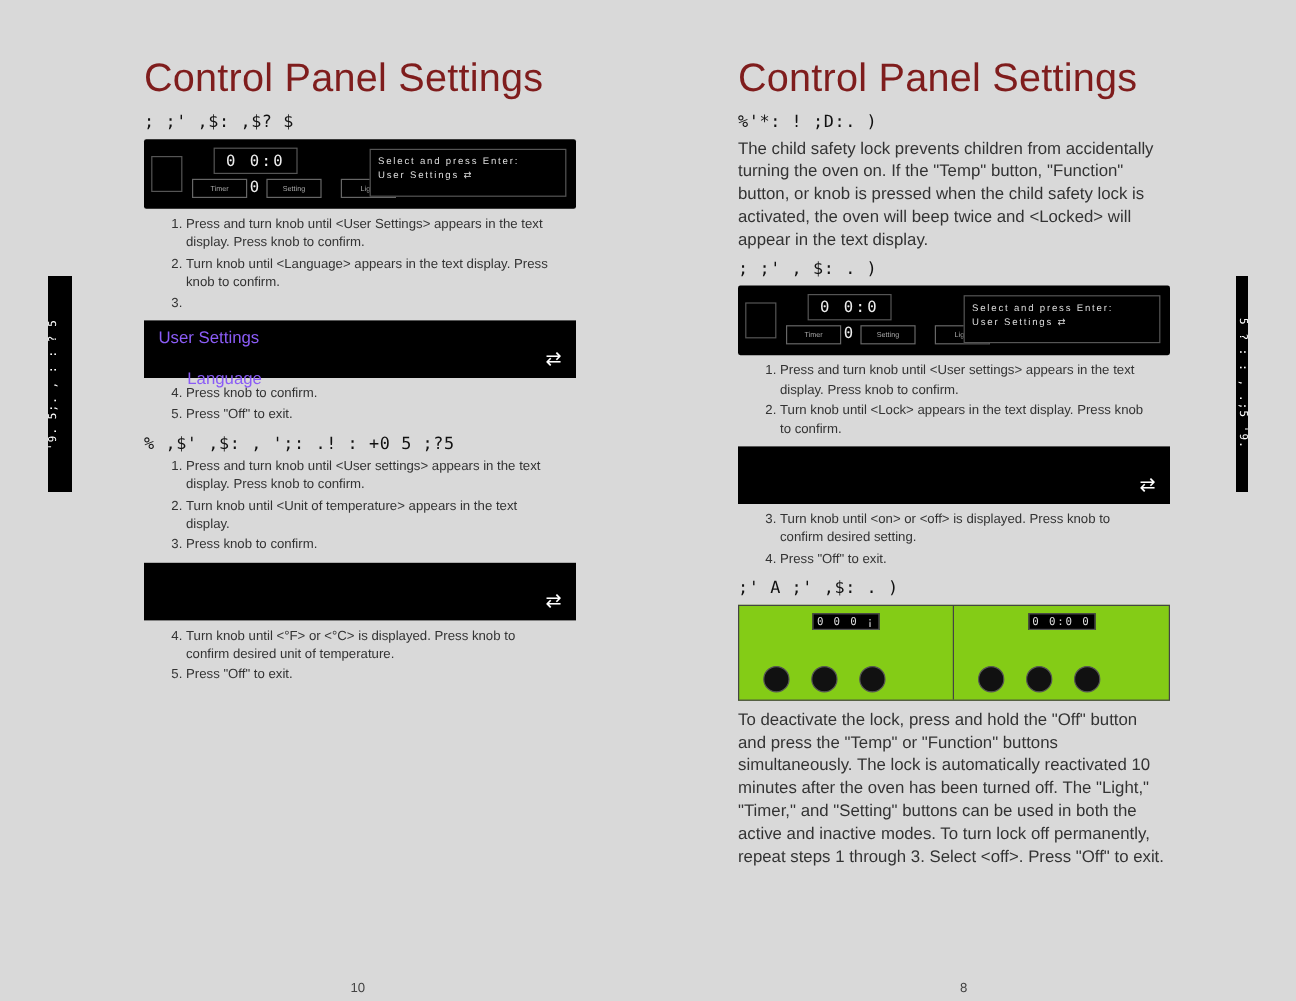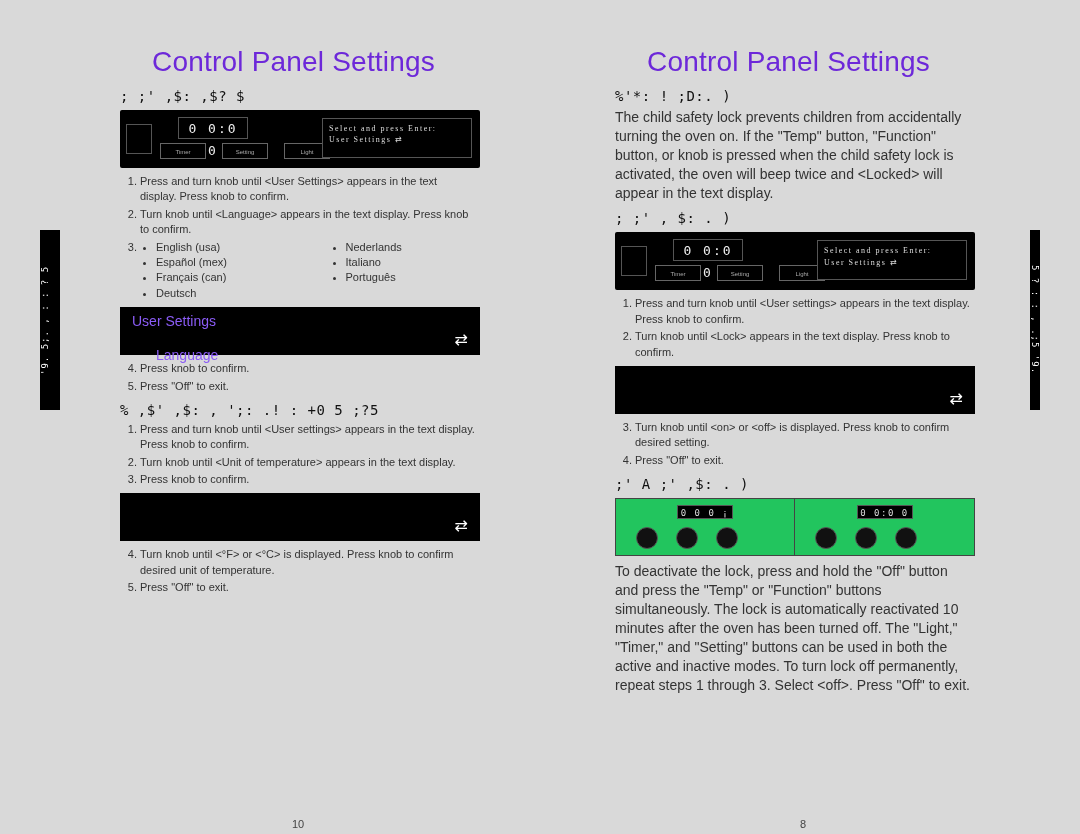--- a/index.html
+++ b/index.html
@@ -13,25 +13,25 @@
   }
   .page-area {
     position: absolute;
     top: 18px; bottom: 18px;
     background: #d9d9d9;
   }
   .left-page  { left: 60px;  width: 475px; }
   .right-page { left: 555px; width: 475px; }
 
   h1.page-title {
-    font-size: 28px;
+    font-size: 33px;
     font-weight: 300;
     letter-spacing: 0.2px;
-    margin: 28px 0 10px 92px;
-    color: #6d28d9;
+    margin: 28px 0 10px 60px;
+    color: #7f1d1d;
   }
   h2.sec-heading {
     font-size: 14px;
     font-weight: 400;
     margin: 8px 0 4px 60px;
     color: #111;
     font-family: monospace;
     letter-spacing: 0.5px;
   }
 
@@ -41,21 +41,21 @@
     margin: 2px 60px 4px 60px;
     color: #333;
   }
   ol.steps {
     margin: 4px 60px 6px 60px;
     font-size: 11px;
     line-height: 1.4;
     color: #333;
     padding-left: 20px;
   }
-  ol.steps > li { margin: 2px 0; }
+  ol.steps > li { margin: 2px 15px; }
   ul.langs {
     list-style: disc;
     margin: 2px 0 2px 16px;
     columns: 2;
     column-gap: 60px;
   }
   ul.langs li { font-size: 11px; }
 
   
   .panel {
@@ -89,25 +89,25 @@
     width: 46px; height: 16px;
     border: 1px solid #666;
     font-size: 6px;
     color: #aaa;
     text-align: center;
     line-height: 16px;
   }
   .panel .textlcd {
     position: absolute;
     right: 8px; top: 8px;
-    width: 150px; height: 40px;
+    width: 164px; height: 40px;
     background: #000;
     border: 1px solid #555;
     padding: 4px 6px;
-    font-family: Liberation Serif, serif;
+    font-family: Liberation Sans, sans-serif;
     font-size: 8px;
     letter-spacing: 1.5px;
     color: #ddd;
     line-height: 1.4;
   }
   .panel .knob-slot {
     position: absolute;
     left: 6px; top: 14px;
     width: 26px; height: 30px;
     border: 1px solid #555;
@@ -135,22 +135,22 @@
   .textdisp .swap-icon {
     position: absolute;
     right: 12px; bottom: 6px;
     font-size: 16px;
     color: #fff;
   }
 
   
   .double-panel {
     margin: 6px 0 6px 60px;
-    width: 360px; height: 58px;
-    background: #22c55e;
+    width: 360px; height: 80px;
+    background: #84cc16;
     border: 1px solid #444;
     position: relative;
   }
   .double-panel .half {
     position: absolute; top: 0; bottom: 0; width: 50%;
   }
   .double-panel .half.leftH  { left: 0;  border-right: 1px solid #444; }
   .double-panel .half.rightH { right: 0; }
   .double-panel .mini-lcd {
     position: absolute;
@@ -214,29 +214,20 @@
     <div class="textlcd">
       <div>Select  and  press  Enter:</div>
       <div>User  Settings           ⇄</div>
     </div>
   </div>
 
   <ol class="steps">
     <li>Press and turn knob until &lt;User Settings&gt; appears in the text display. Press knob to confirm.</li>
     <li>Turn knob until &lt;Language&gt; appears in the text display. Press knob to confirm.</li>
     <li>
-      <ul class="langs">
-        <li>English (usa)</li>
-        <li>Español (mex)</li>
-        <li>Français (can)</li>
-        <li>Deutsch</li>
-        <li>Nederlands</li>
-        <li>Italiano</li>
-        <li>Português</li>
-      </ul>
     </li>
   </ol>
 
   <div class="textdisp">
     <div class="line1">User Settings</div>
     <div class="line2">Language</div>
     <div class="swap-icon">⇄</div>
   </div>
 
   <ol class="steps" start="4">

